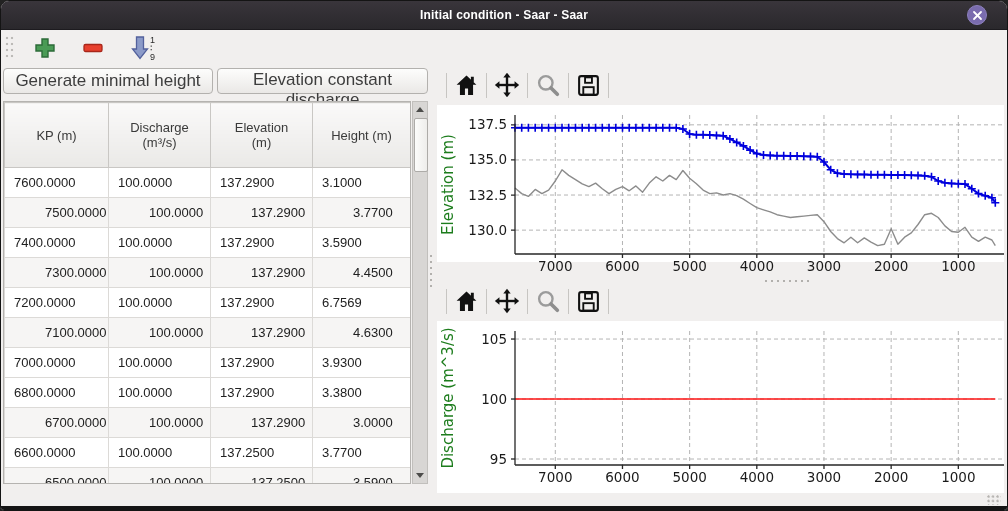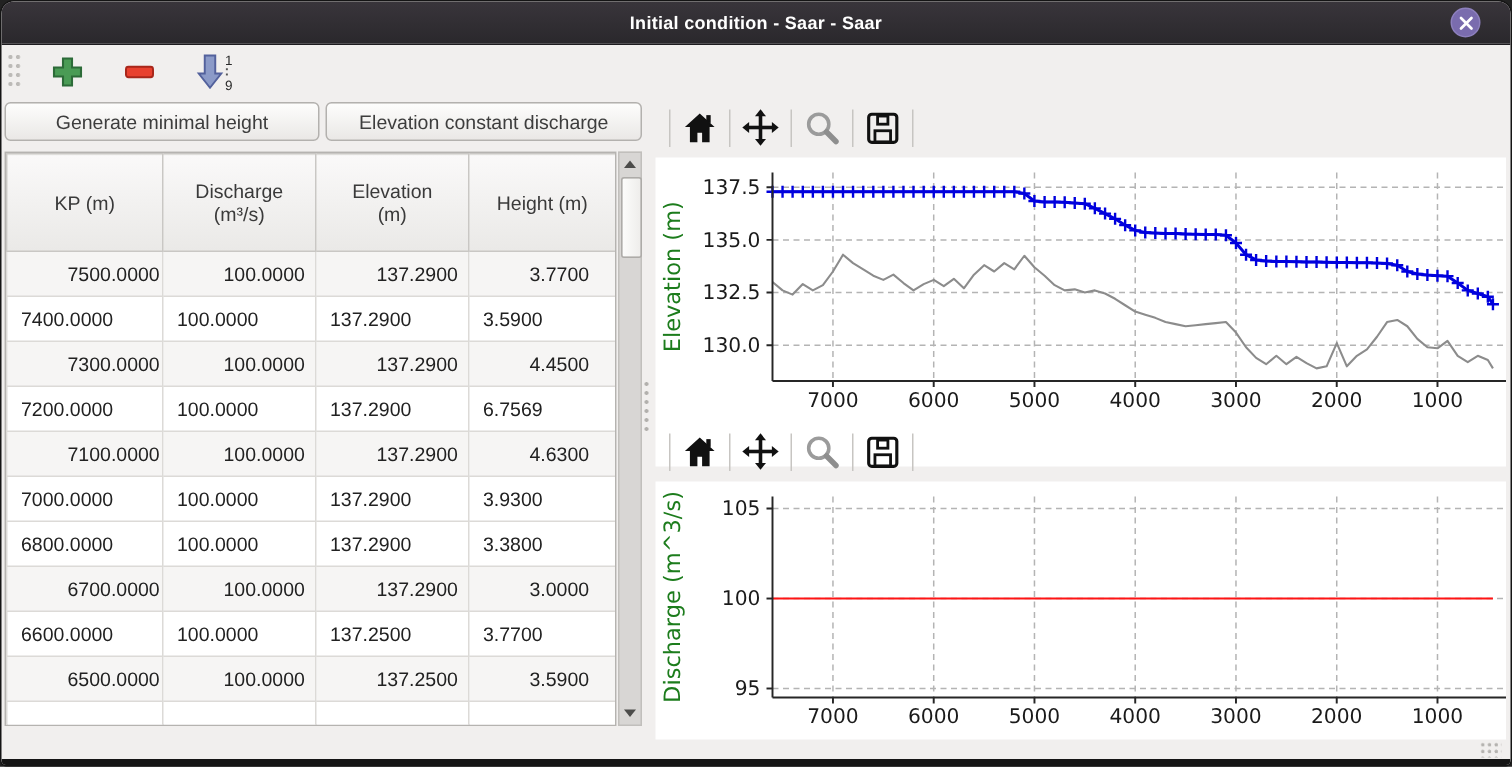--- a/index.html
+++ b/index.html
@@ -18,21 +18,21 @@
   .tb-handle{position:absolute;left:4px;top:35px;width:10px;height:24px;
     background:radial-gradient(circle at 2px 2px,#bcbab7 1.2px,transparent 1.6px);
     background-size:5px 6px;}
   .icon-btn{position:absolute;background:transparent;border:0;padding:0;cursor:pointer;line-height:0;}
   #btn-add{left:32px;top:35px;}
   #btn-remove{left:80px;top:35px;}
   #btn-sort{left:128px;top:33px;}
   
   .gen-btn{position:absolute;top:67px;height:26px;
     background:linear-gradient(#fdfdfc,#eae8e6);border:1px solid #b3b1ae;border-radius:4px;
-    font-family:"Liberation Sans",sans-serif;font-size:13px;color:#3d3d3d;cursor:pointer;}
+    font-family:"Liberation Sans",sans-serif;font-size:17px;color:#3d3d3d;cursor:pointer;}
   #gen1{left:2px;width:210px;}
   #gen2{left:216px;width:211px;}
   
   #table-wrap{position:absolute;left:2px;top:100px;width:408px;height:383px;overflow:hidden;
     background:#fff;border:1px solid #b5b3b0;box-sizing:border-box;}
   table{border-collapse:collapse;table-layout:fixed;width:406px;font-size:13px;}
   th{height:16px;background:linear-gradient(#faf9f9,#eae9e7);border:1px solid #c9c7c4;
     font-weight:400;color:#3a3a3a;padding:17px;text-align:center;}
   td{height:29px;border:1px solid #dcdad7;padding:0 0 0 9px;color:#212121;background:#fff;
     overflow:hidden;white-space:nowrap;}
@@ -52,21 +52,21 @@
   #vsplit{position:absolute;left:428px;top:253px;width:6px;height:36px;
     background:radial-gradient(circle at 2px 2px,#b2b0ad 1.1px,transparent 1.5px);background-size:6px 6px;cursor:col-resize;}
   #hsplit{position:absolute;left:763px;top:278px;width:46px;height:6px;
     background:radial-gradient(circle at 2px 2px,#b2b0ad 1.1px,transparent 1.5px);background-size:6px 6px;cursor:row-resize;}
   
   .ptb{position:absolute;left:438px;height:32px;display:flex;align-items:center;}
   #ptb1{top:68px;} #ptb2{top:284px;}
   .tsep{width:1px;height:25px;background:#c7c5c2;margin:0 7px;}
   .pt-btn{background:transparent;border:0;padding:0;cursor:pointer;line-height:0;}
   .figure{position:absolute;left:436px;width:567px;background:#fff;}
-  #fig1{top:104px;height:206px;text-align:center;}
+  #fig1{top:104px;height:157px;text-align:center;}
   #fig2{top:320px;height:172px;}
   .figure svg{position:absolute;inset:0;}
   
   #grip{position:absolute;left:986px;top:494px;width:14px;height:10px;
     background:radial-gradient(circle at 1.5px 1.5px,#b5b3b0 1px,transparent 1.4px);background-size:4.5px 4.5px;}
   #bottom-band{position:absolute;left:0;top:505px;width:100%;height:6px;background:#151515;}
 </style>
 </head>
 <body>
 
@@ -116,20 +116,26 @@
         </colgroup>
       <thead>
           <tr id="thead-row">
             <th>KP (m)</th>
             <th>Discharge (m³/s)</th>
             <th>Elevation (m)</th>
             <th>Height (m)</th>
           </tr>
         </thead>
       <tbody id="tbody">
+          <tr>
+            <td>7600.0000</td>
+            <td>100.0000</td>
+            <td>137.2900</td>
+            <td>3.1000</td>
+          </tr>
           <tr class="alt">
             <td>7500.0000</td>
             <td>100.0000</td>
             <td>137.2900</td>
             <td>3.7700</td>
           </tr>
           <tr>
             <td>7400.0000</td>
             <td>100.0000</td>
             <td>137.2900</td>

